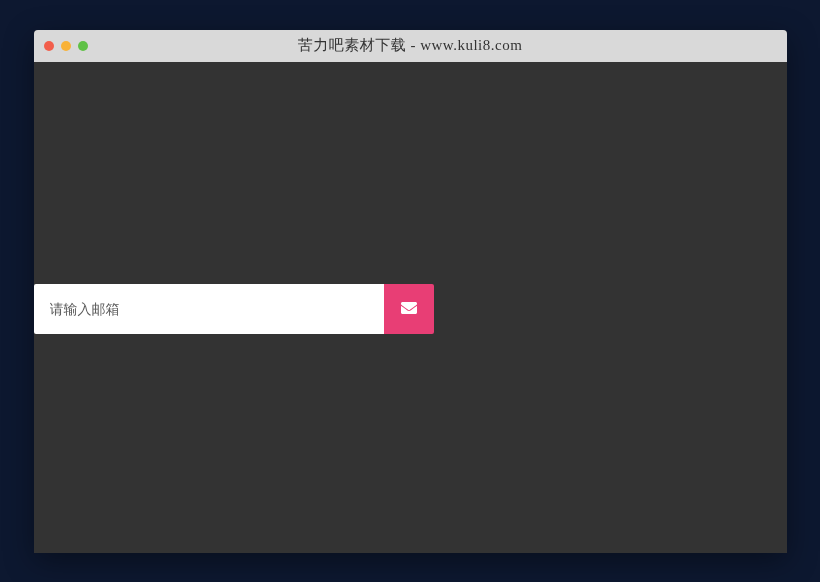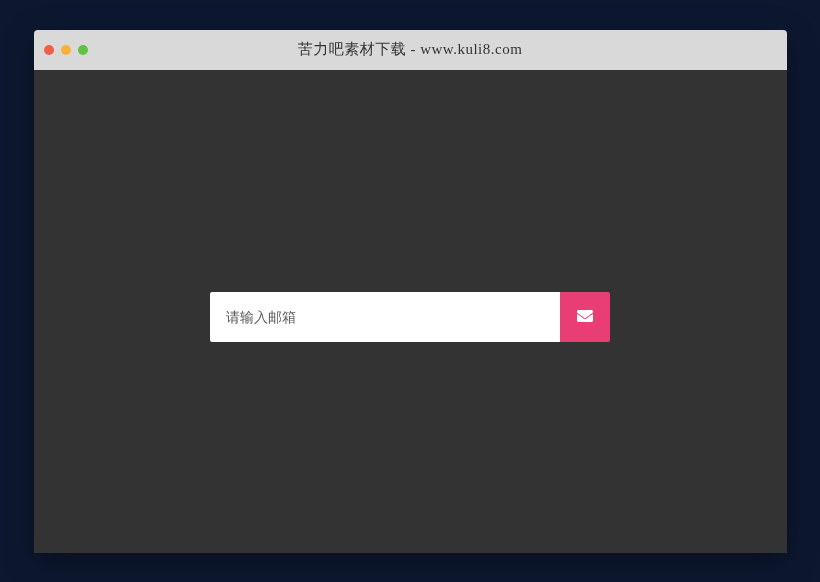--- a/index.html
+++ b/index.html
@@ -18,21 +18,21 @@
     }
     .browser-window {
       width: 753px;
       height: 523px;
       background: #333333;
       border-radius: 4px 4px 0 0;
       overflow: hidden;
       box-shadow: 0 8px 30px rgba(0,0,0,0.4);
     }
     .title-bar {
-      height: 40px;
+      height: 32px;
       background: #d9d9d9;
       display: flex;
       align-items: center;
       position: relative;
     }
     .traffic-lights {
       display: flex;
       gap: 7px;
       padding-left: 10px;
     }
@@ -52,21 +52,20 @@
       font-size: 15px;
       color: #333333;
       font-family: "SimSun", "Microsoft YaHei", serif;
       letter-spacing: 0.5px;
       pointer-events: none;
     }
     .content {
       height: calc(100% - 28px);
       display: flex;
       align-items: center;
-      justify-content: center;
     }
     .email-form {
       display: flex;
       width: 400px;
       height: 50px;
     }
     .email-input {
       flex: 1;
       border: none;
       outline: none;

